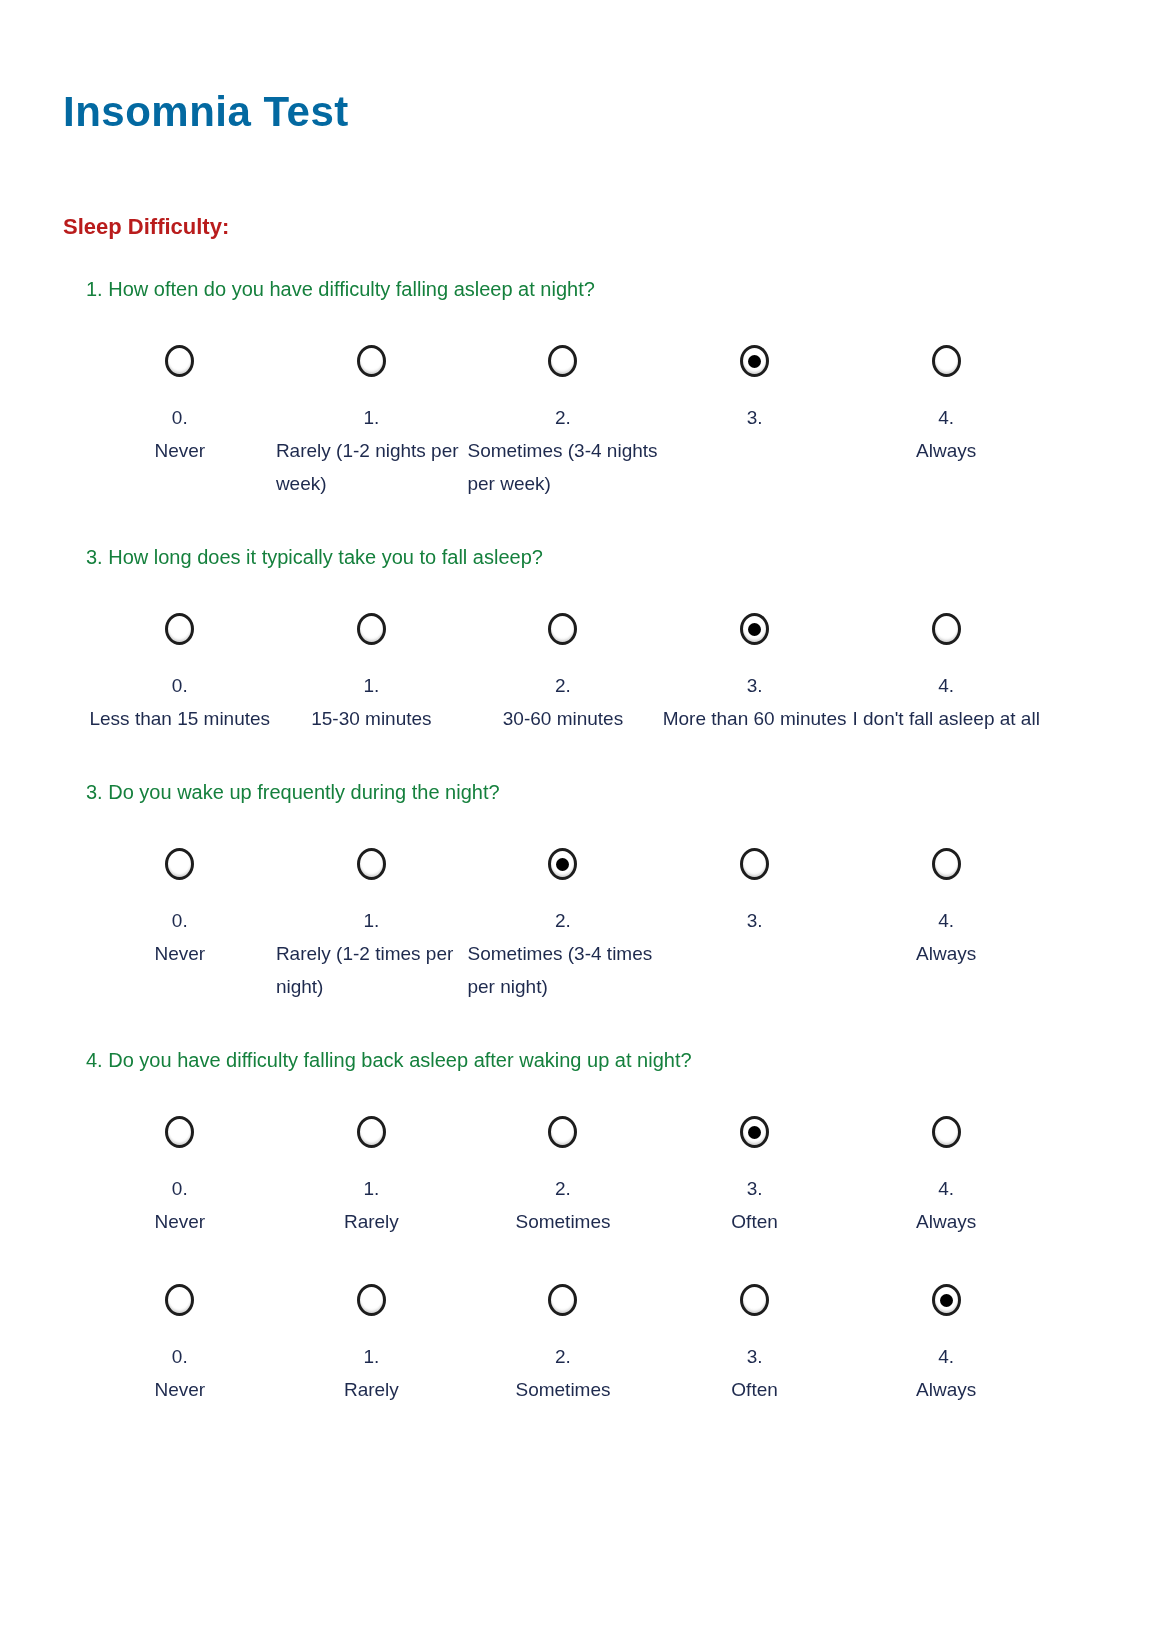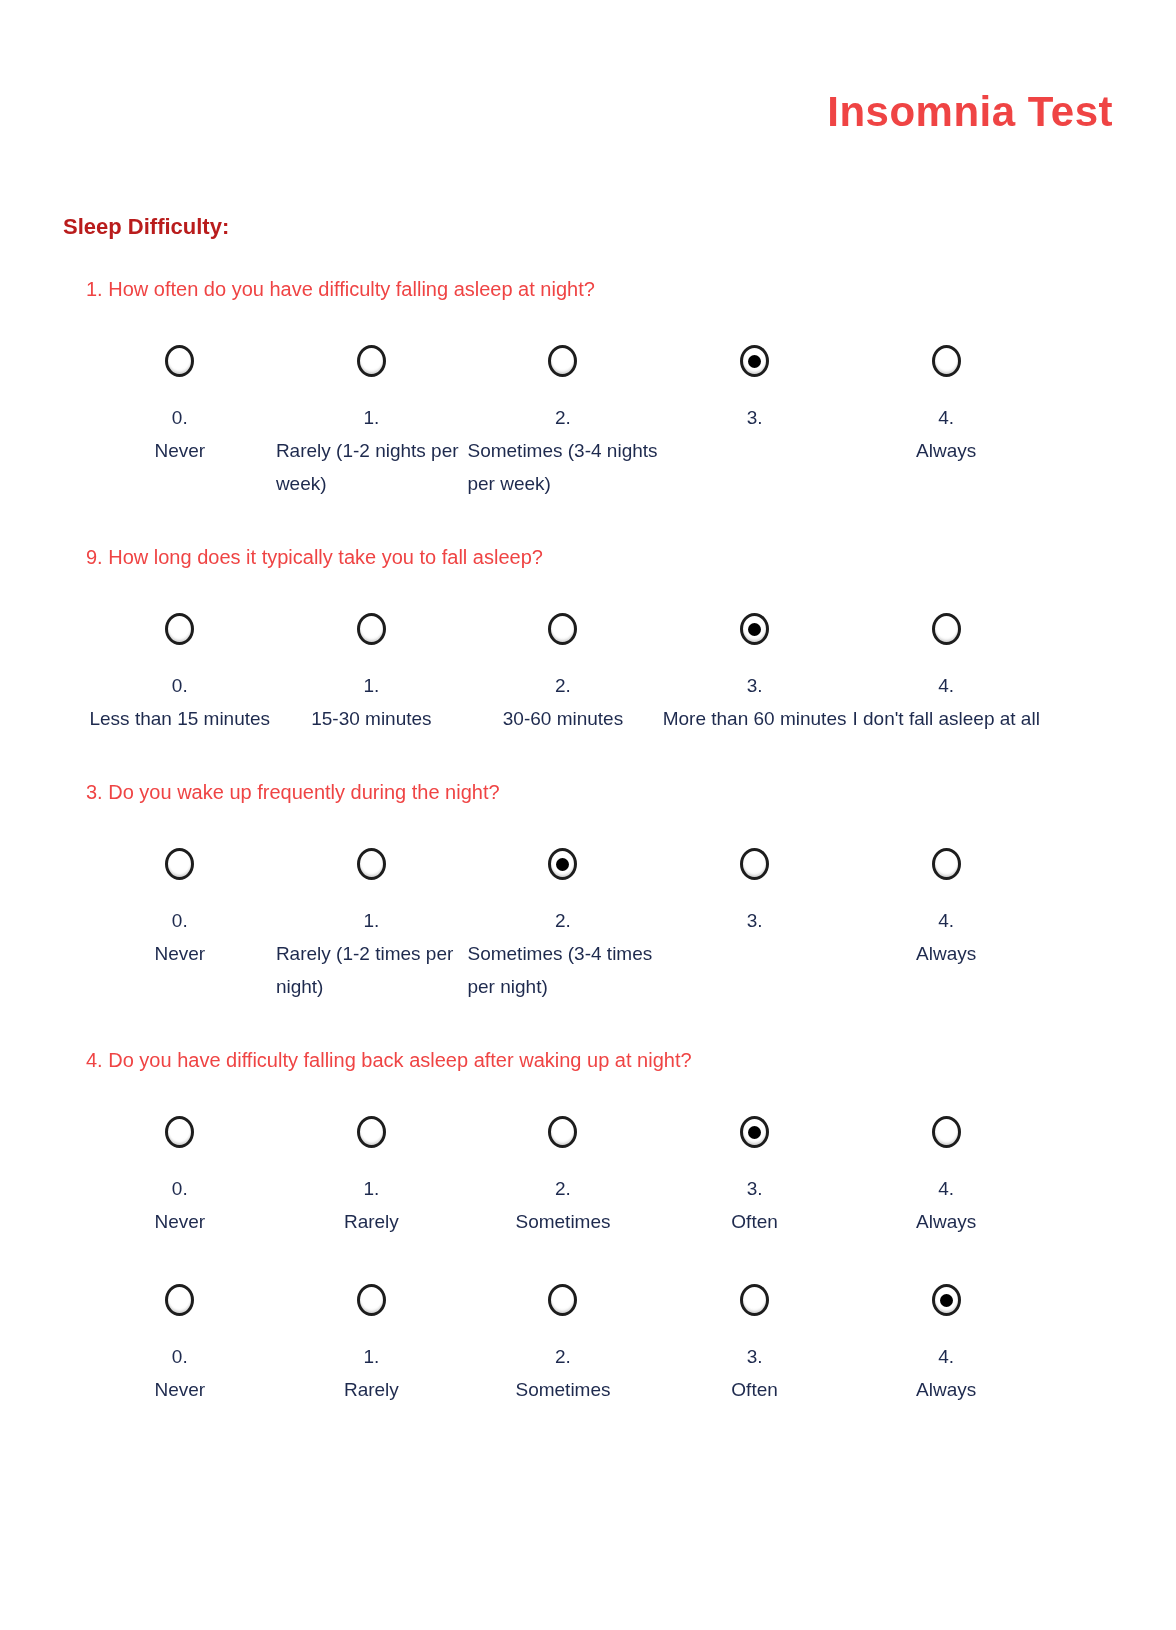--- a/index.html
+++ b/index.html
@@ -8,39 +8,39 @@
     width: 1176px;
     min-height: 1630px;
     font-family: "Liberation Sans", sans-serif;
     color: #1e2a4e;
     position: relative;
   }
   .page {
     padding: 88px 63px 60px 63px;
   }
   .page-title {
-    text-align: right;
+    text-align: left;
     font-size: 42px;
     font-weight: 700;
-    color: #ef4444;
+    color: #0369a1;
     letter-spacing: 0.5px;
     margin-bottom: 78px;
   }
   .section-heading {
     font-size: 22px;
     font-weight: 700;
     color: #b91c1c;
     margin-bottom: 38px;
   }
   .question { margin-bottom: 46px; }
   .question-text {
     font-size: 20px;
     margin-left: 23px;
     margin-bottom: 44px;
-    color: #ef4444;
+    color: #15803d;
   }
   .options-row {
     display: flex;
     margin-left: 21px;
     width: 958px;
   }
   .option-col {
     width: 191.6px;
     display: flex;
     flex-direction: column;
@@ -117,21 +117,21 @@
 
   <div class="option-col">
     <span class="radio"></span>
     <div class="option-number">4.</div>
     <div class="option-label">Always</div>
   </div>
 </div>
   </div>
 
   <div class="question">
-    <div class="question-text">9. How long does it typically take you to fall asleep?</div>
+    <div class="question-text">3. How long does it typically take you to fall asleep?</div>
     <div class="options-row">
   <div class="option-col">
     <span class="radio"></span>
     <div class="option-number">0.</div>
     <div class="option-label">Less than 15 minutes</div>
   </div>
 
   <div class="option-col">
     <span class="radio"></span>
     <div class="option-number">1.</div>

